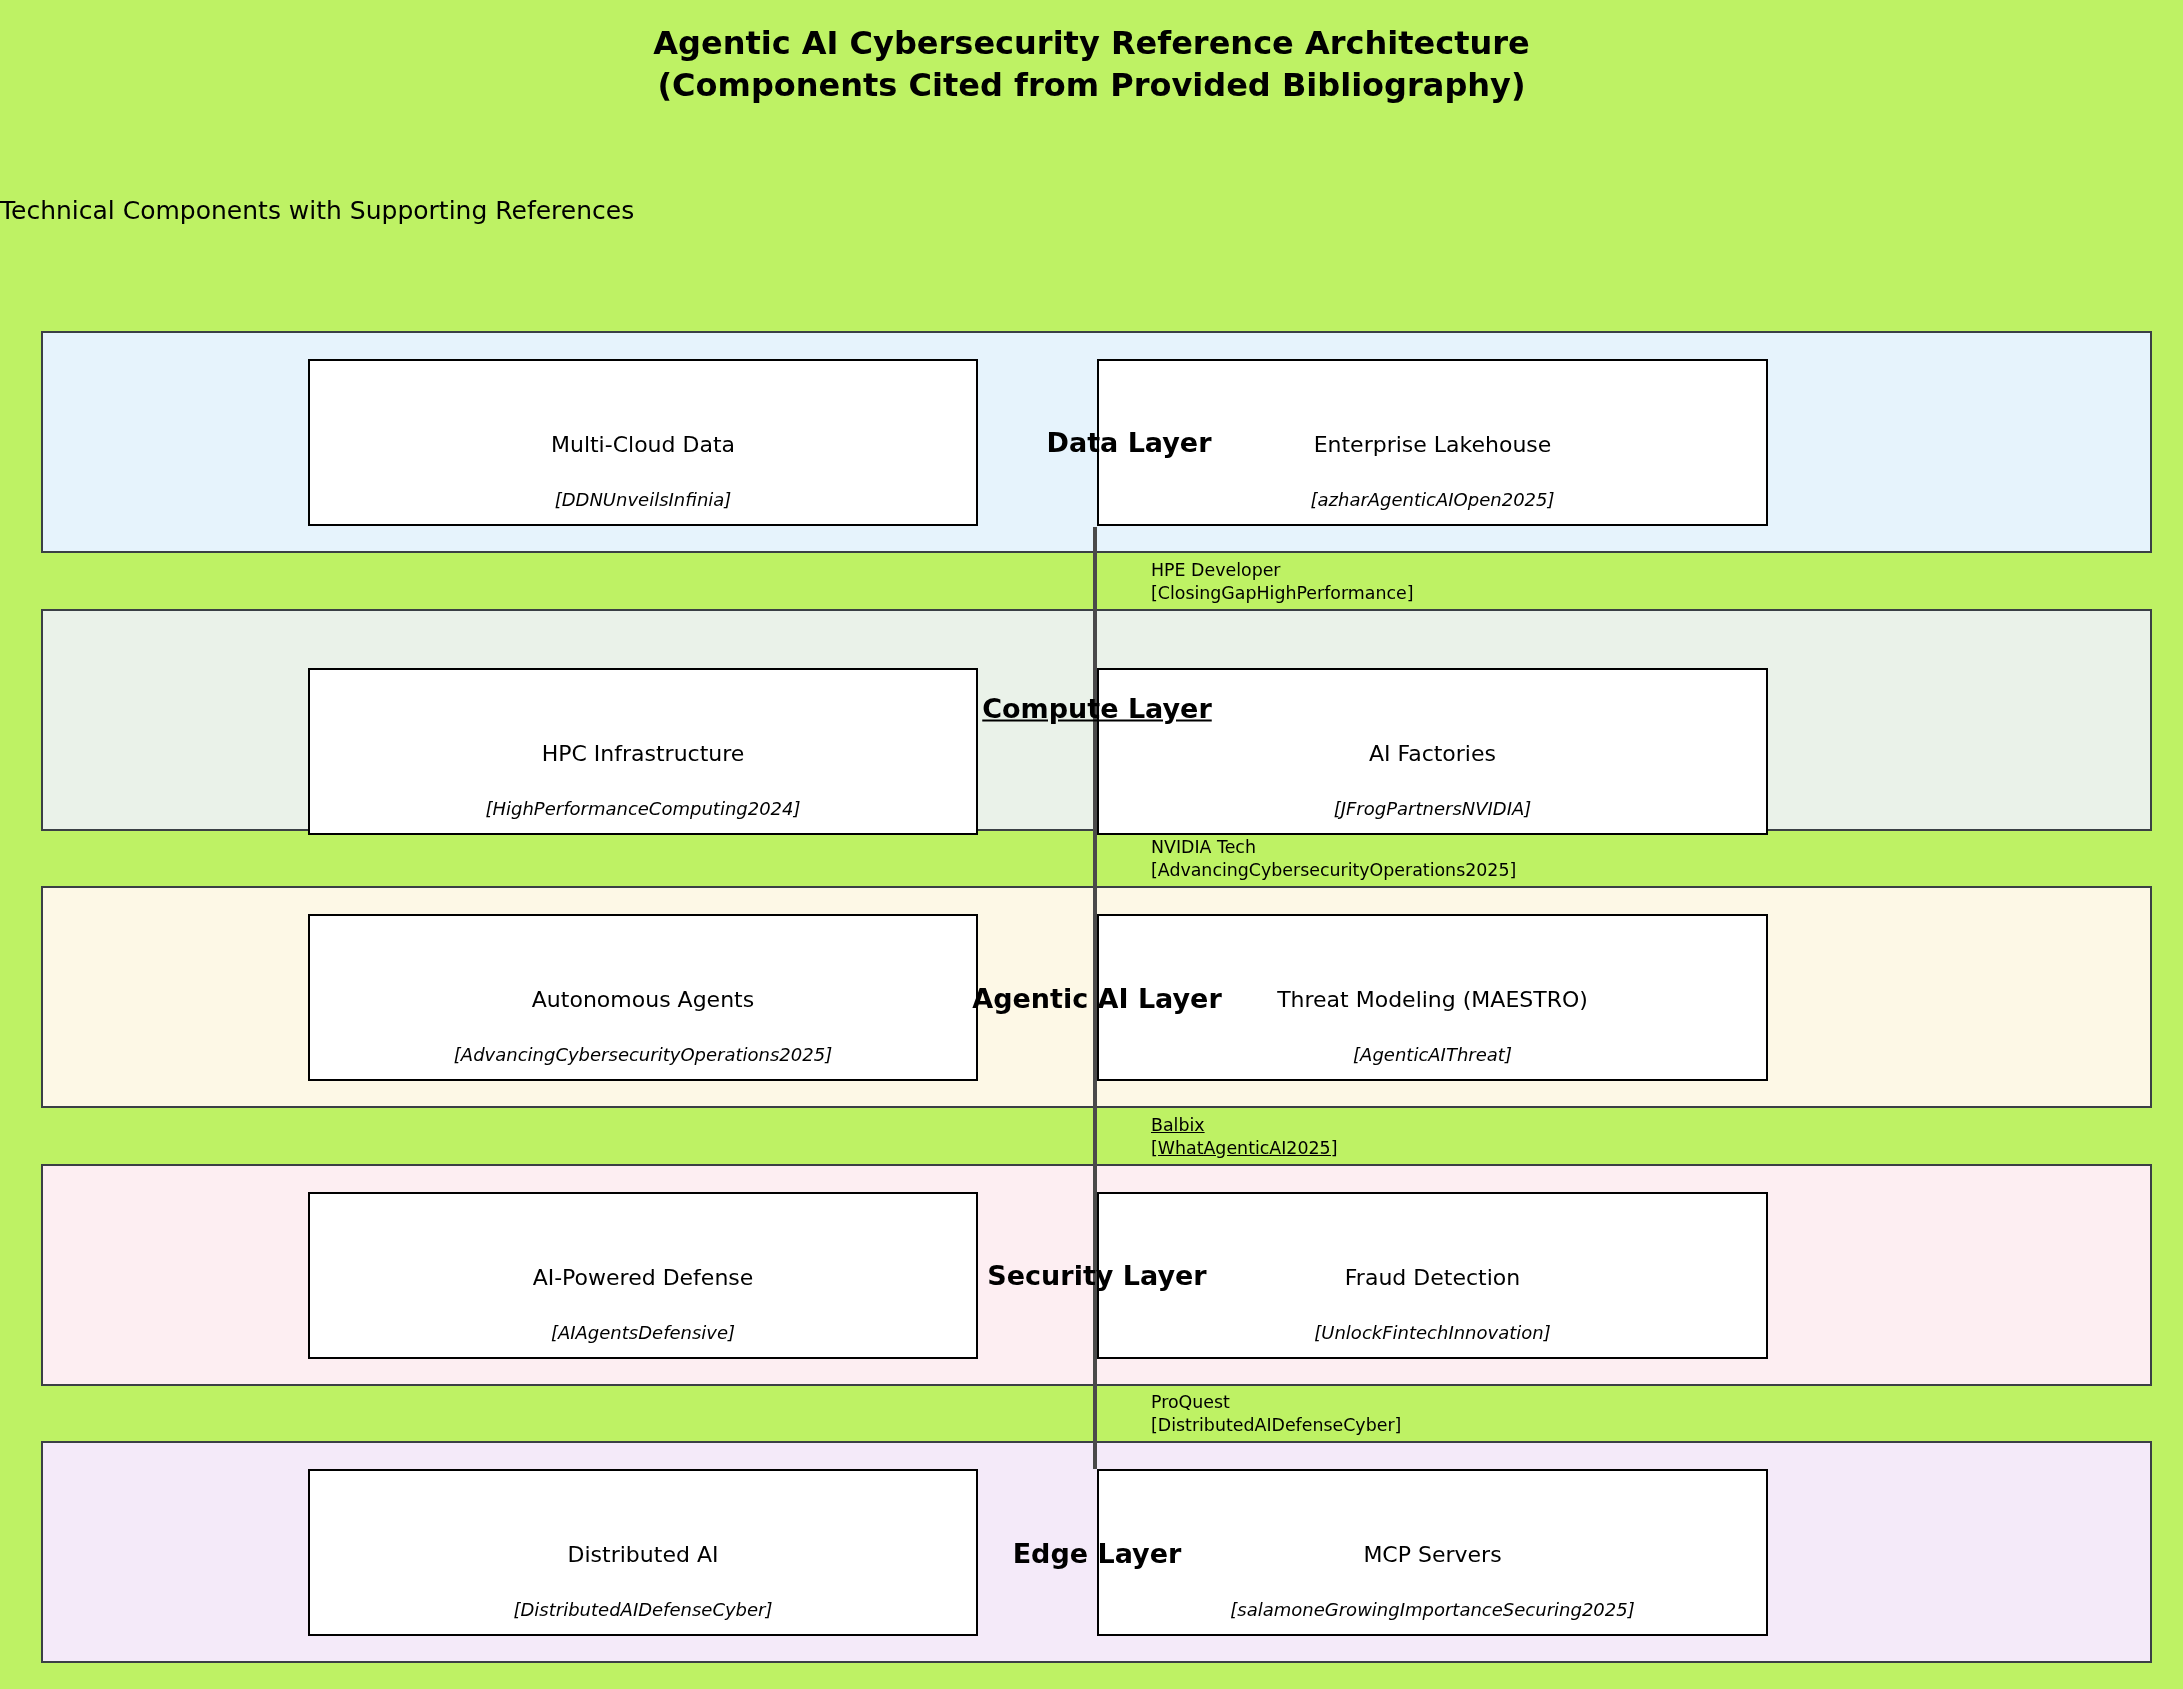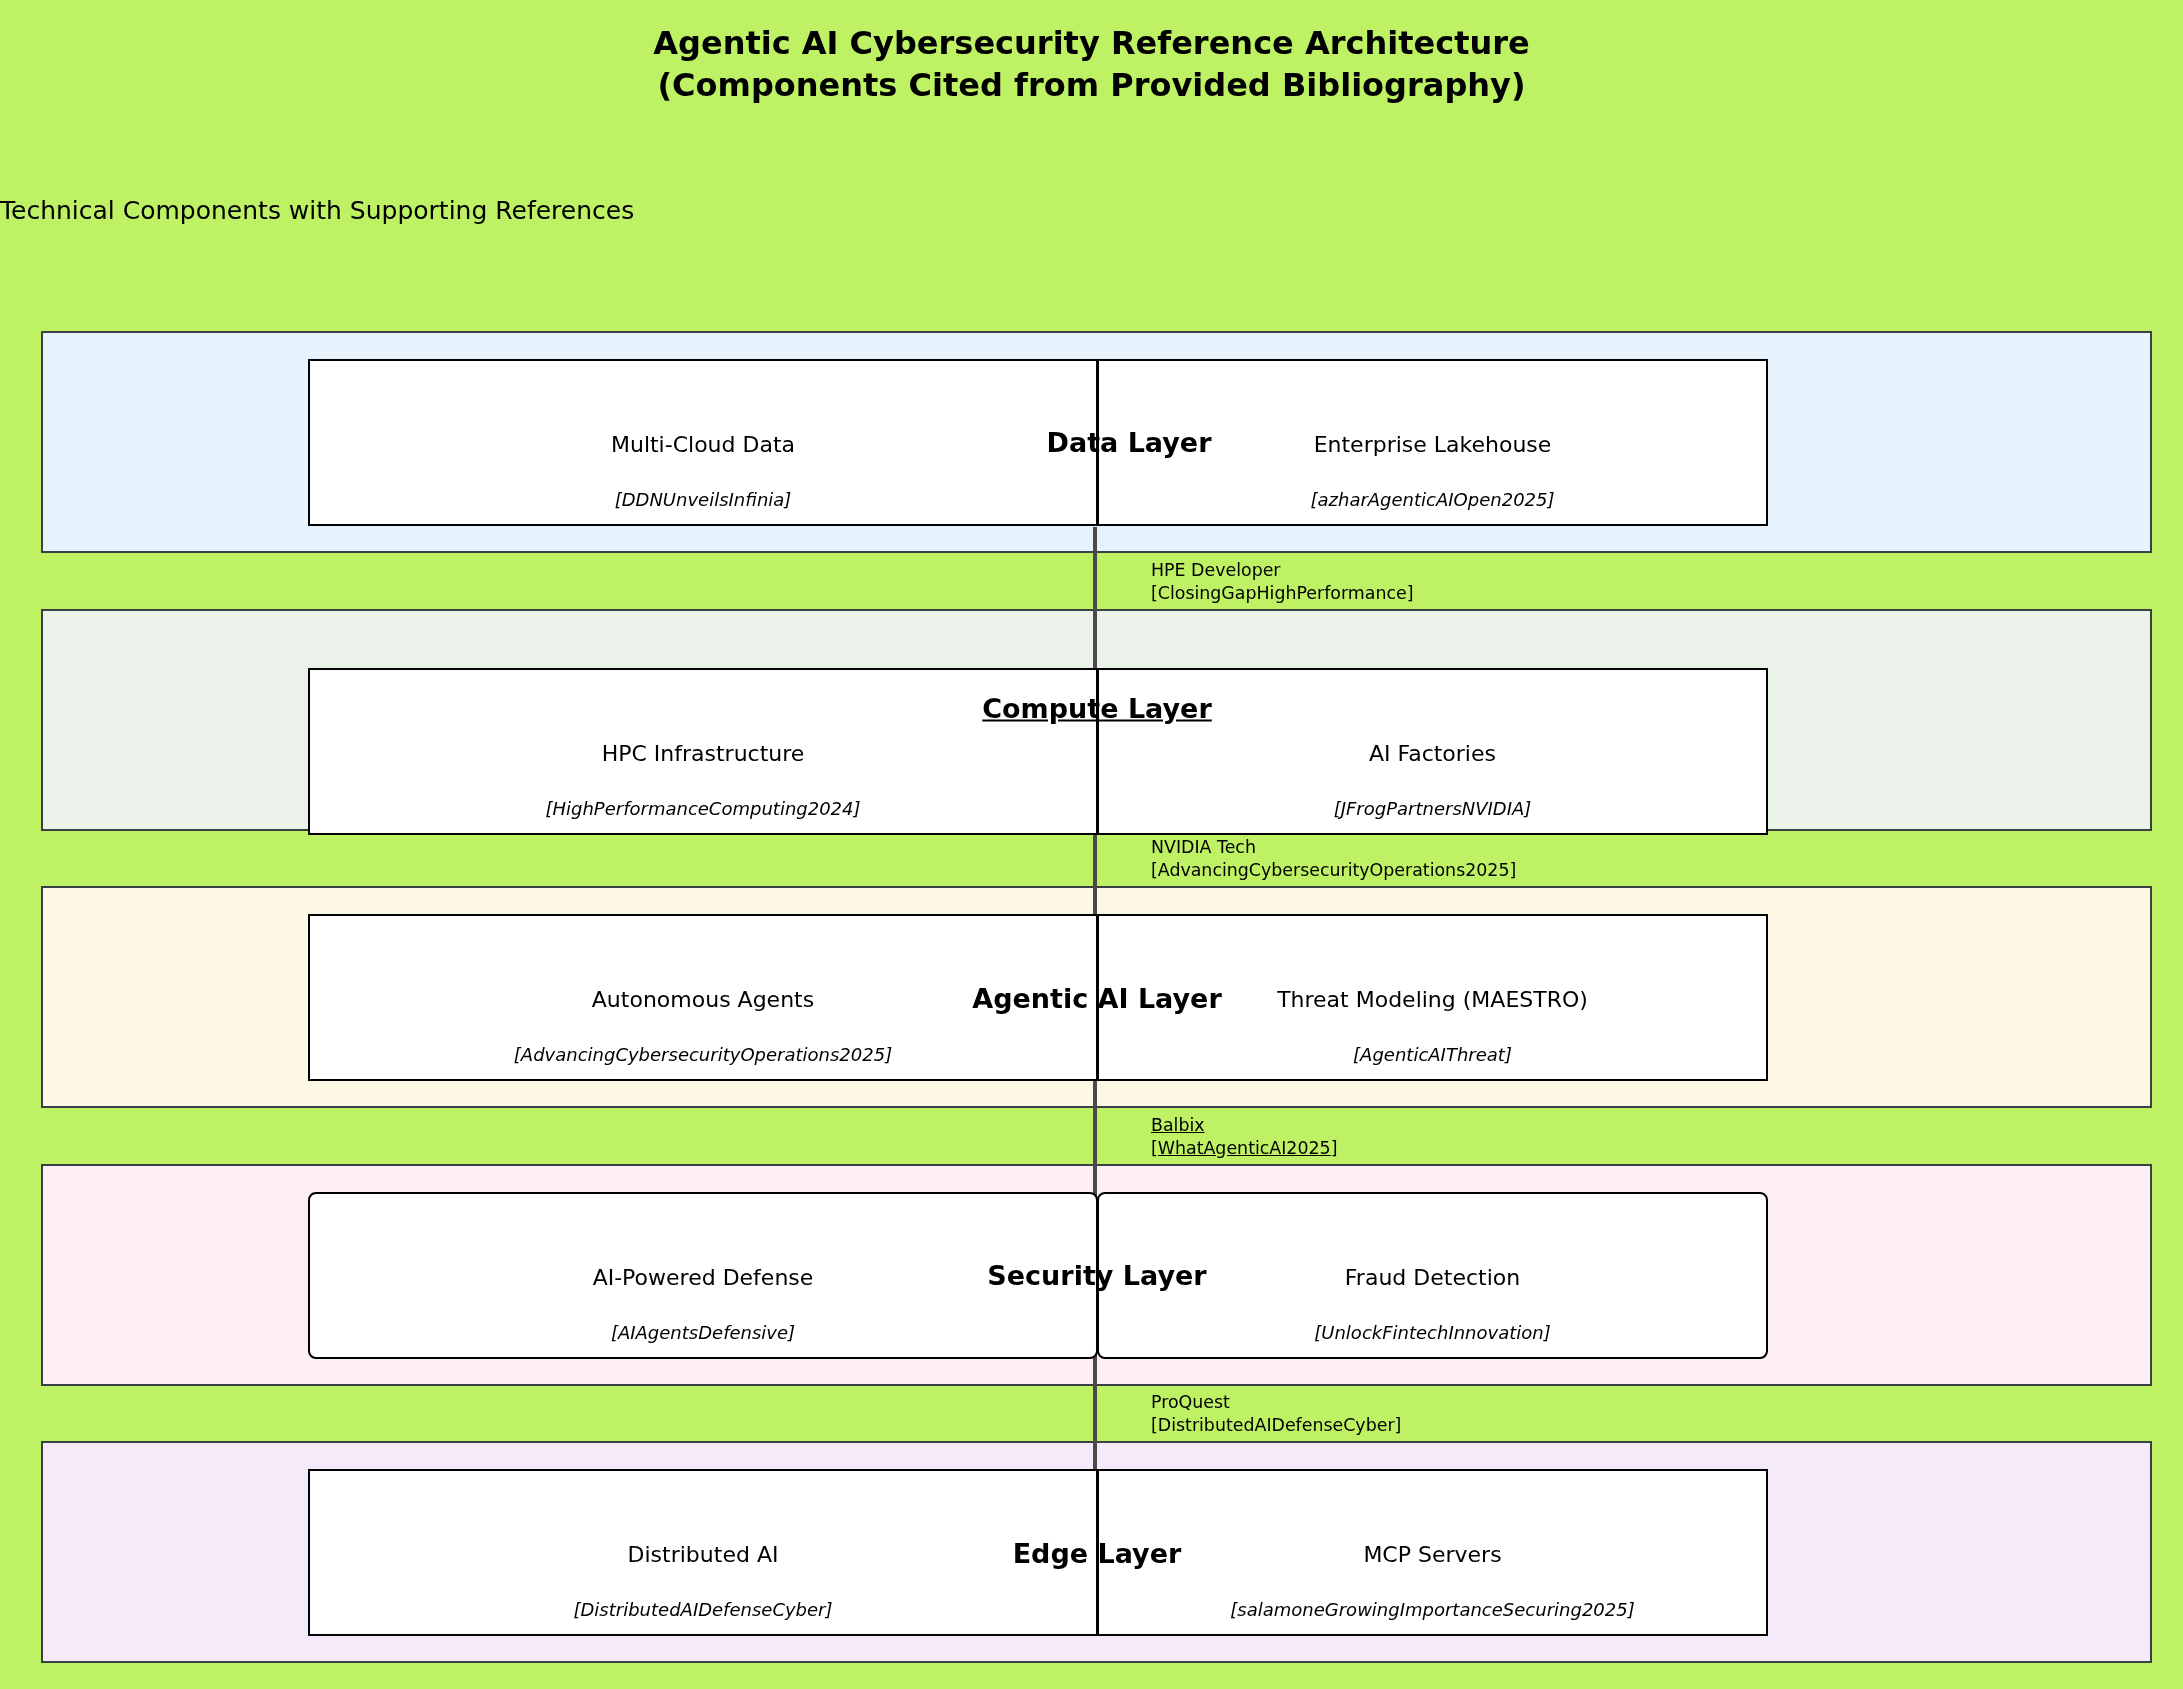--- a/index.html
+++ b/index.html
@@ -61,26 +61,26 @@
   .ll-4 { top: 1553px; }
 
   .cbox {
     position: absolute;
     height: 167px;
     background: #ffffff;
     border: 2.2px solid #000000;
     box-sizing: border-box;
     z-index: 4;
   }
-  .cbox.left  { left: 308px;  width: 790px; }
+  .cbox.left  { left: 308px;  width: 670px; }
   .cbox.right { left: 1097px; width: 671px; }
   .row-0 { top: 359px; }
   .row-1 { top: 668px; padding-left: 16px; }
   .row-2 { top: 914px; }
-  .row-3 { top: 1192px; border-radius: 8px; }
+  .row-3 { top: 1192px; }
   .row-4 { top: 1469px; }
 
   .btitle {
     position: absolute;
     top: 83px; left: 0;
     width: 100%;
     transform: translateY(-50%);
     text-align: center;
     font-size: 22px;
     white-space: nowrap;

